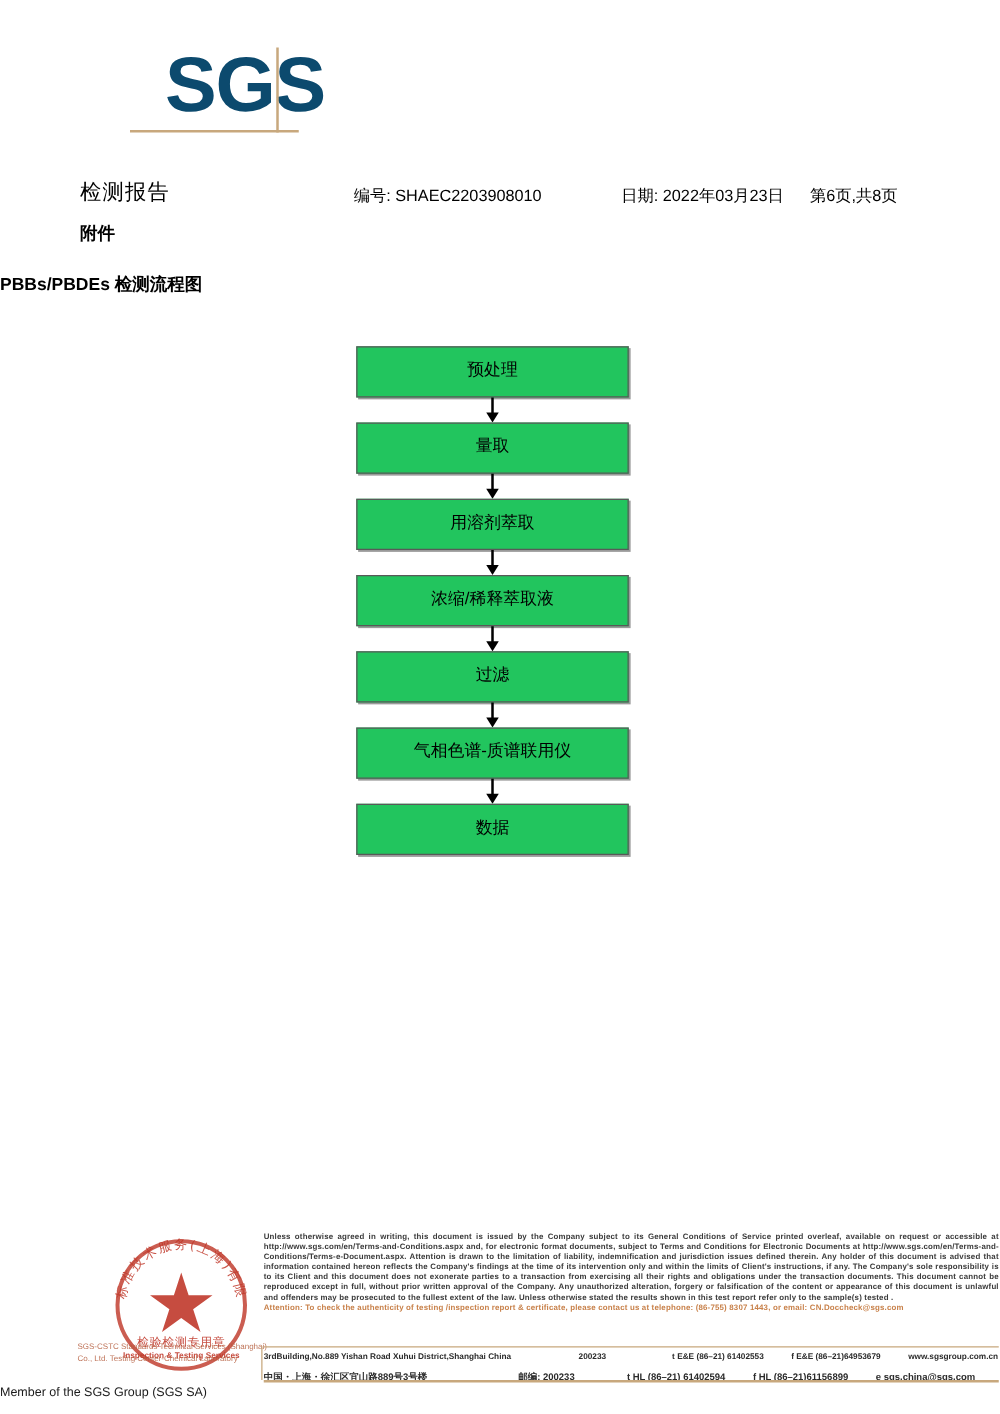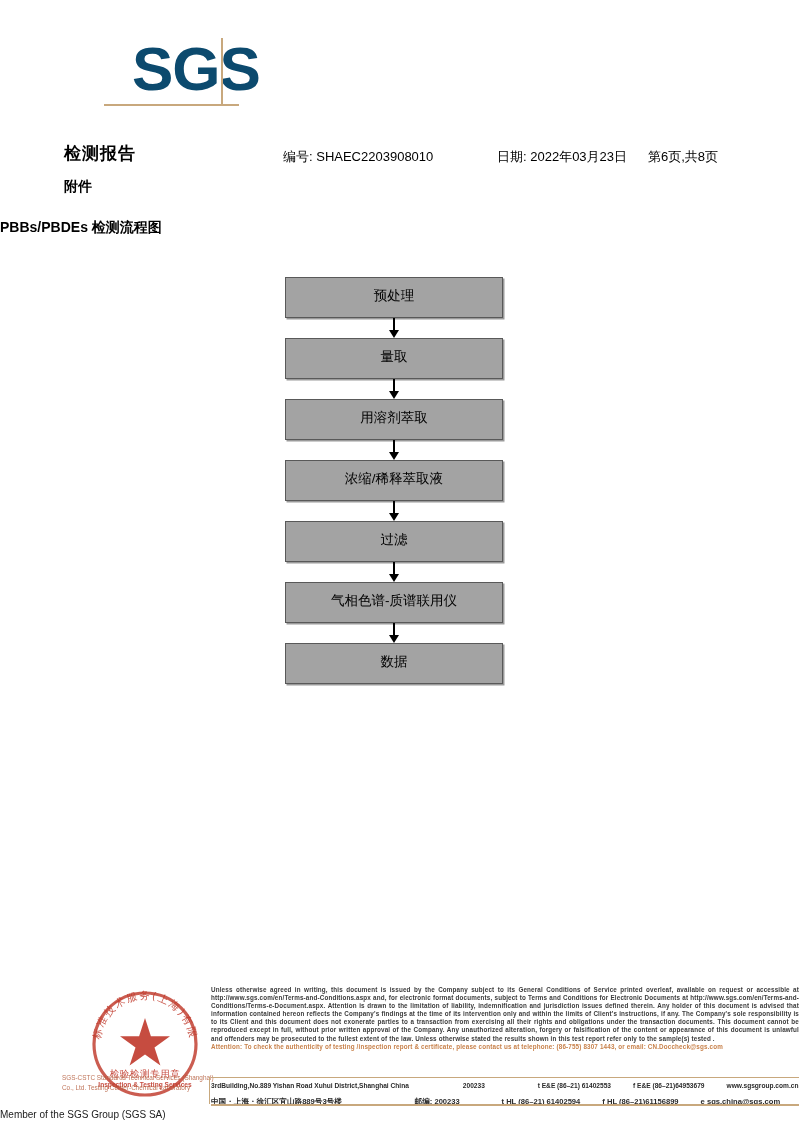--- a/index.html
+++ b/index.html
@@ -52,21 +52,21 @@
     height: 1.5px;
     background: #c8a87d;
   }
 
   
   #hdr-title {
     position: absolute;
     left: 64px;
     top: 142px;
     font-size: 17px;
-    font-weight: bold;
+    font-weight: normal;
     letter-spacing: 1px;
   }
   #hdr-attachment {
     position: absolute;
     left: 64px;
     top: 178px;
     font-size: 14px;
     font-weight: bold;
   }
   #hdr-no {
@@ -102,21 +102,21 @@
     left: 285px;
     top: 277px;
     width: 218px;
   }
   .flow-node {
     position: relative;
     width: 218px;
     height: 41px;
     box-sizing: border-box;
     border: 1px solid #595959;
-    background: #a3a3a3;
+    background: #22c55e;
     box-shadow: 1.5px 1.5px 0 0 #9a9a9a;
     display: flex;
     align-items: flex-start;
     justify-content: center;
   }
   .flow-node > span {
     font-size: 13.5px;
     line-height: 1;
     padding-top: 11px;
     white-space: nowrap;

